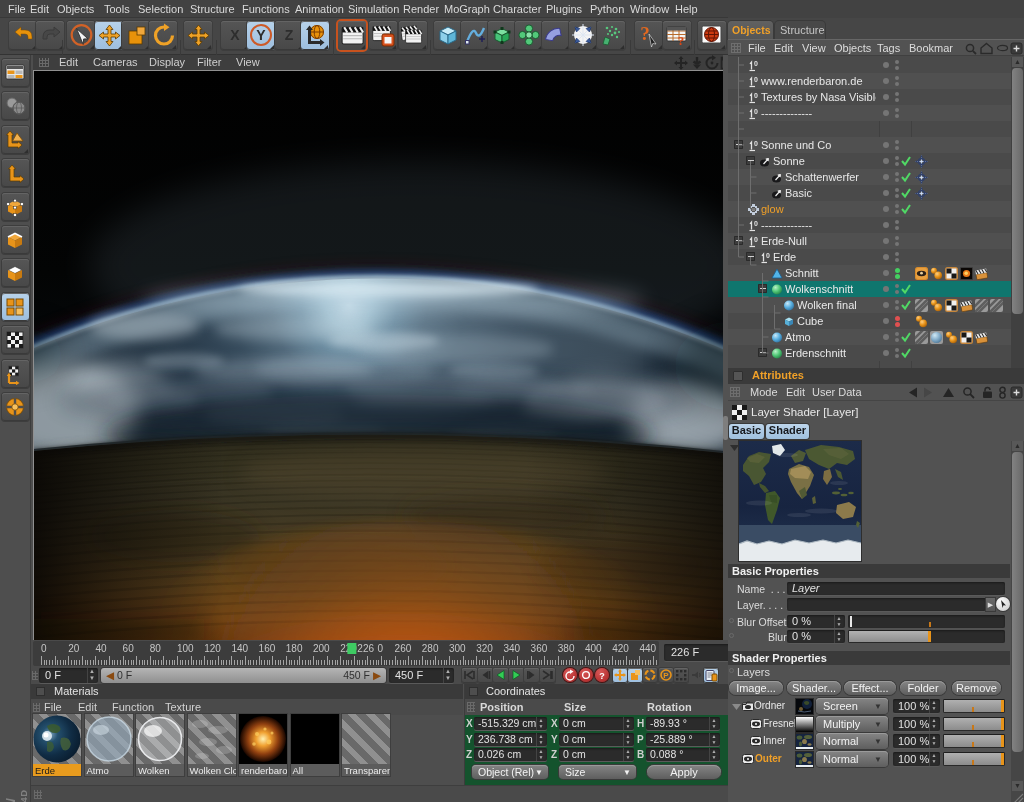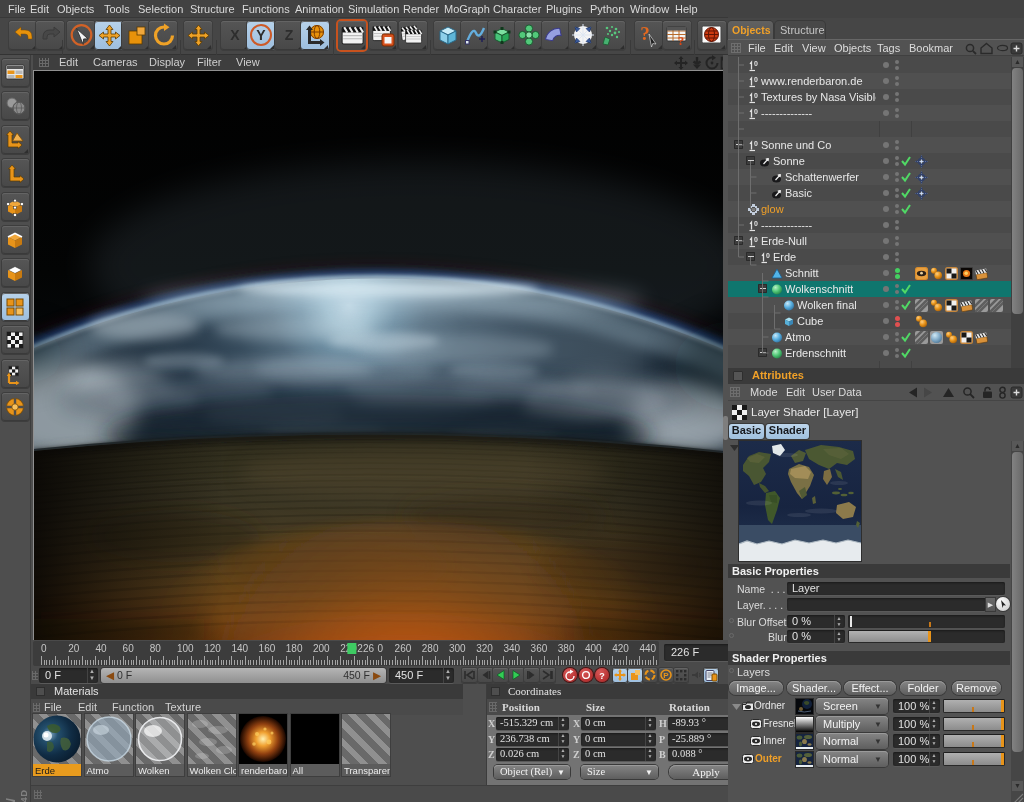--- a/index.html
+++ b/index.html
@@ -1043,21 +1043,21 @@
       </div>
 </div>
 <div class="abs" style="left:311.0px;top:30px;width:48px;height:62px;background:#585858;box-shadow:0 0 0 1px #3e3e3e;">
 <div class="abs" style="left:0;top:0;width:48px;height:50px;background:repeating-linear-gradient(45deg,#909090 0 6px,#696969 6px 13px);">
 </div>
 <div class="abs" style="left:0;top:50px;width:48px;height:12px;background:#5c5c5c;color:#ececec;font-size:9.5px;overflow:hidden;white-space:nowrap;">
         <span style="position:absolute;left:2px;top:1px;">Transparen</span>
       </div>
 </div>
 </div>
-<div class="abs" style="left:486px;top:684px;width:264px;height:101px;background:#737373;border-left:1px solid #3c3c3c;font-family:Liberation Serif, serif;">
+<div class="abs" style="left:464px;top:684px;width:264px;height:101px;background:#14532d;border-left:1px solid #3c3c3c;">
 <div class="hdrbar" style="left:0;top:0;width:264px;height:15px;font-weight:normal;">
       <span class="abs" style="left:4px;top:3px;width:9px;height:9px;background:#4e4e4e;box-shadow:inset 0 0 0 1px #2e2e2e;"></span>
       <span class="abs" style="left:21px;top:1px;font-size:11px;color:#e4e4e4;">Coordinates</span>
     </div>
 <div class="abs" style="left:0;top:15px;width:264px;height:16px;background:#4a4a4a;">
 <span class="abs" style="left:2px;top:3px;width:8px;height:10px;background:repeating-linear-gradient(0deg,#6a6a6a 0 1px,transparent 1px 3px),repeating-linear-gradient(90deg,#6a6a6a 0 1px,transparent 1px 3px);"></span>
 <span class="abs" style="left:15px;top:2px;font-size:11px;font-weight:bold;color:#d8d8d8;">Position</span>
 <span class="abs" style="left:99px;top:2px;font-size:11px;font-weight:bold;color:#d8d8d8;">Size</span>
 <span class="abs" style="left:182px;top:2px;font-size:11px;font-weight:bold;color:#d8d8d8;">Rotation</span>
 </div>
@@ -1709,21 +1709,21 @@
             <ellipse cx="100" cy="42" rx="9" ry="2"></ellipse>
             <ellipse cx="60" cy="74" rx="12" ry="2"></ellipse>
           </g>
         </svg>
       </div>
 <div class="hdrbar" style="left:0;top:196px;width:282px;height:14px;">
         <span class="abs" style="left:4px;top:1px;">Basic Properties</span>
       </div>
 <span class="abs" style="left:9px;top:215px;font-size:10.5px;color:#dcdcdc;">Name&nbsp;&nbsp;. . . .</span>
 <div class="fld" style="left:59px;top:214px;width:218px;height:13px;">
-        <span class="abs" style="left:5px;top:0;">Layer</span>
+        <span class="abs" style="left:5px;top:0;font-style:italic;">Layer</span>
       </div>
 <span class="abs" style="left:9px;top:231px;font-size:10.5px;color:#dcdcdc;">Layer. . . . .</span>
 <div class="fld" style="left:59px;top:230px;width:199px;height:13px;"></div>
 <div class="abs" style="left:258px;top:230px;width:9px;height:13px;background:linear-gradient(#6a6a6a,#555);box-shadow:0 0 0 1px #3a3a3a;color:#ddd;font-size:7px;text-align:center;line-height:13px;">▶</div>
 <div class="abs" style="left:268px;top:229px;width:14px;height:14px;border-radius:50%;background:radial-gradient(circle at 5px 4px,#fcfcfc,#c8c8c8);box-shadow:0 0 0 1px #3a3a3a;">
         <svg width="14" height="14" viewBox="0 0 14 14" style="position:absolute;left:0;top:0;">
           <path d="M5 3 L10 8.5 L7.5 8.2 L6.5 11 Z" fill="#222"></path>
         </svg>
       </div>
 <span class="abs" style="left:1px;top:250px;width:5px;height:5px;border-radius:50%;border:1px solid #6a6a6a;"></span>

